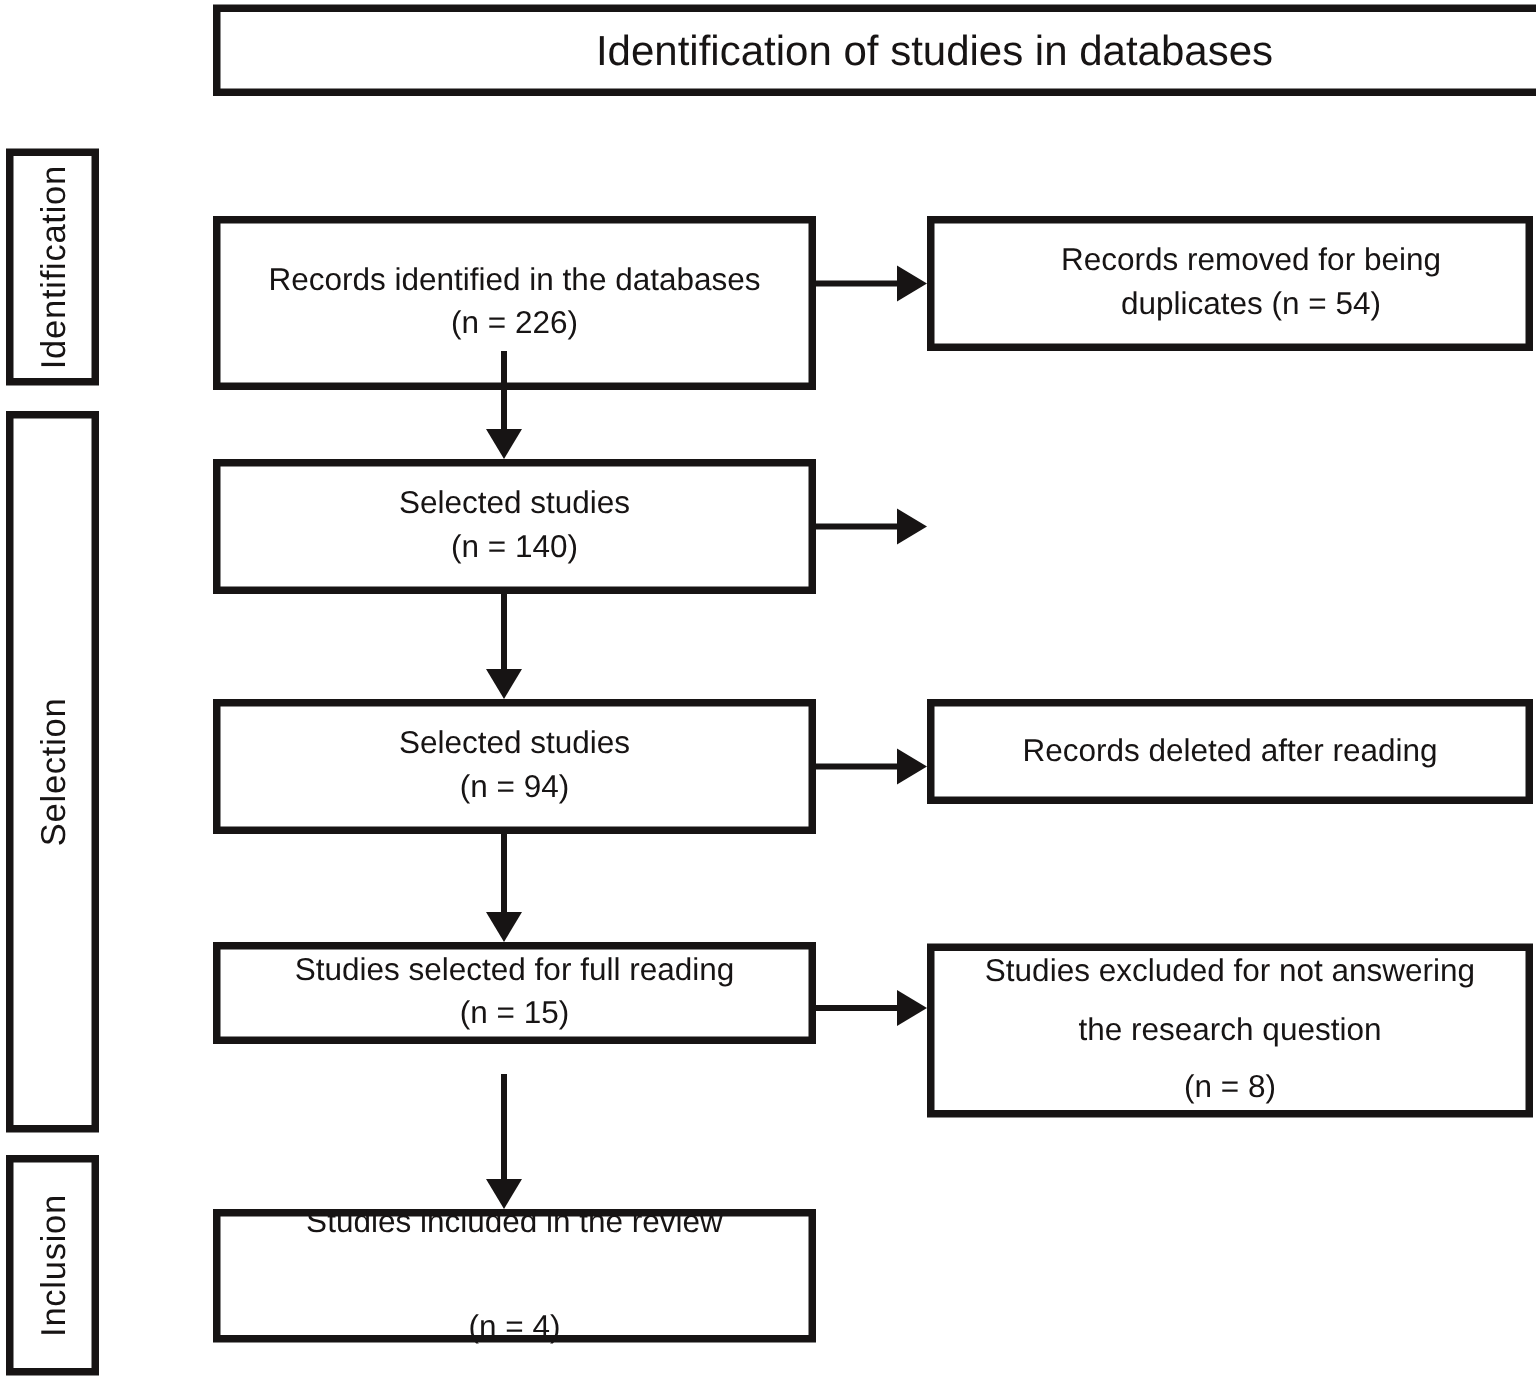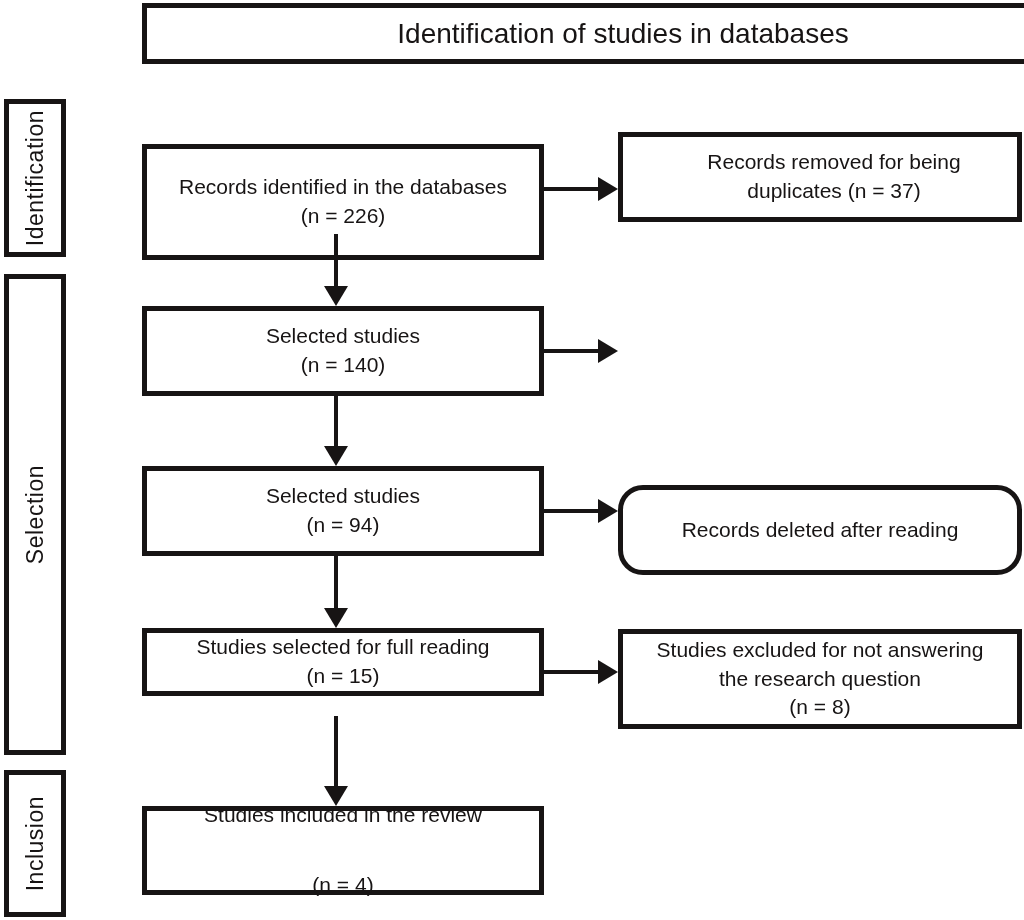--- a/index.html
+++ b/index.html
@@ -122,31 +122,31 @@
   <div class="box mbox flow-text" style="top:628px; height:68px;">
     <div>Studies selected for full reading</div>
     <div>(n = 15)</div>
   </div>
 
   <div class="box mbox flow-text" style="top:806px; height:89px;gap:41px;">
     <div>Studies included in the review</div>
     <div>(n = 4)</div>
   </div>
 
-  <div class="box sbox flow-text" style="top:132px; height:90px;padding-left:28px;">
+  <div class="box sbox flow-text" style="top:144px; height:90px;padding-left:28px;">
     <div>Records removed for being</div>
-    <div>duplicates (n = 37)</div>
+    <div>duplicates (n = 54)</div>
   </div>
 
 
-  <div class="box sbox flow-text" style="top:485px; height:90px;border-radius:25px;">
+  <div class="box sbox flow-text" style="top:466px; height:70px;">
     <div>Records deleted after reading</div>
   </div>
 
-  <div class="box sbox flow-text" style="top:629px; height:100px;">
+  <div class="box sbox flow-text" style="top:629px; height:116px;justify-content:space-between;">
     <div>Studies excluded for not answering</div>
     <div>the research question</div>
     <div>(n = 8)</div>
   </div>
 
   <div class="varrow" style="top:234px; height:52px;"></div>
   <div class="varrow" style="top:396px; height:50px;"></div>
   <div class="varrow" style="top:556px; height:52px;"></div>
   <div class="varrow" style="top:716px; height:70px;"></div>
 

